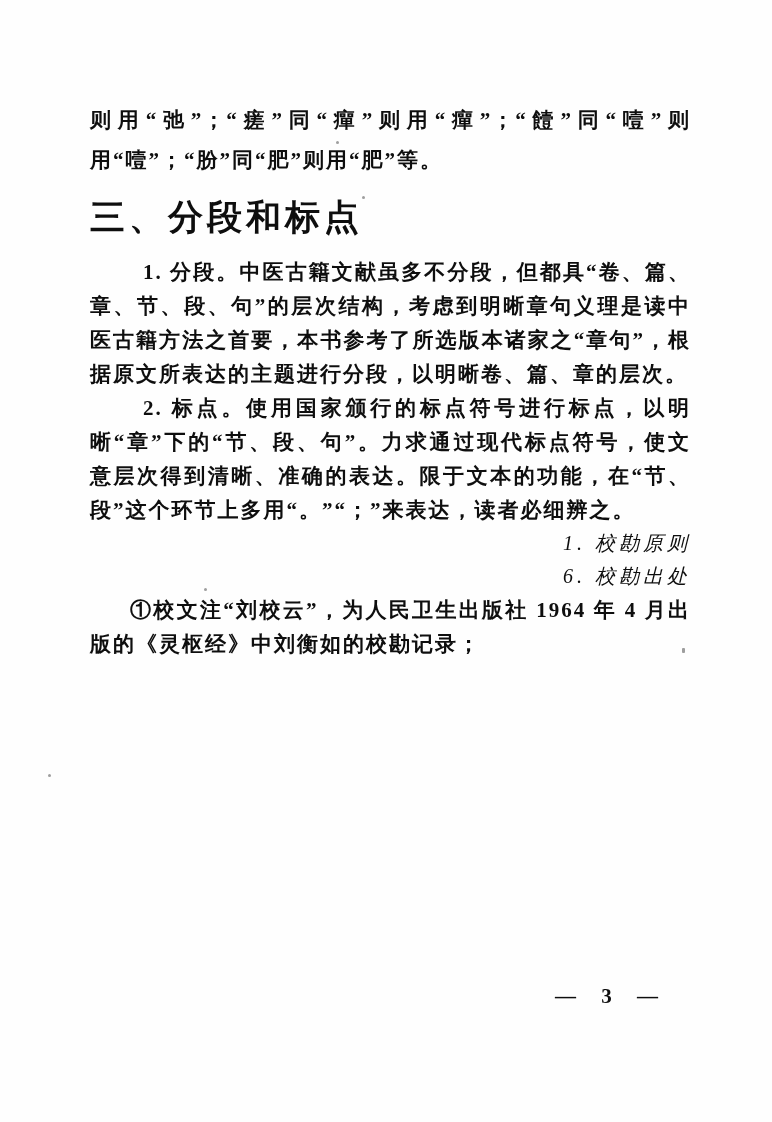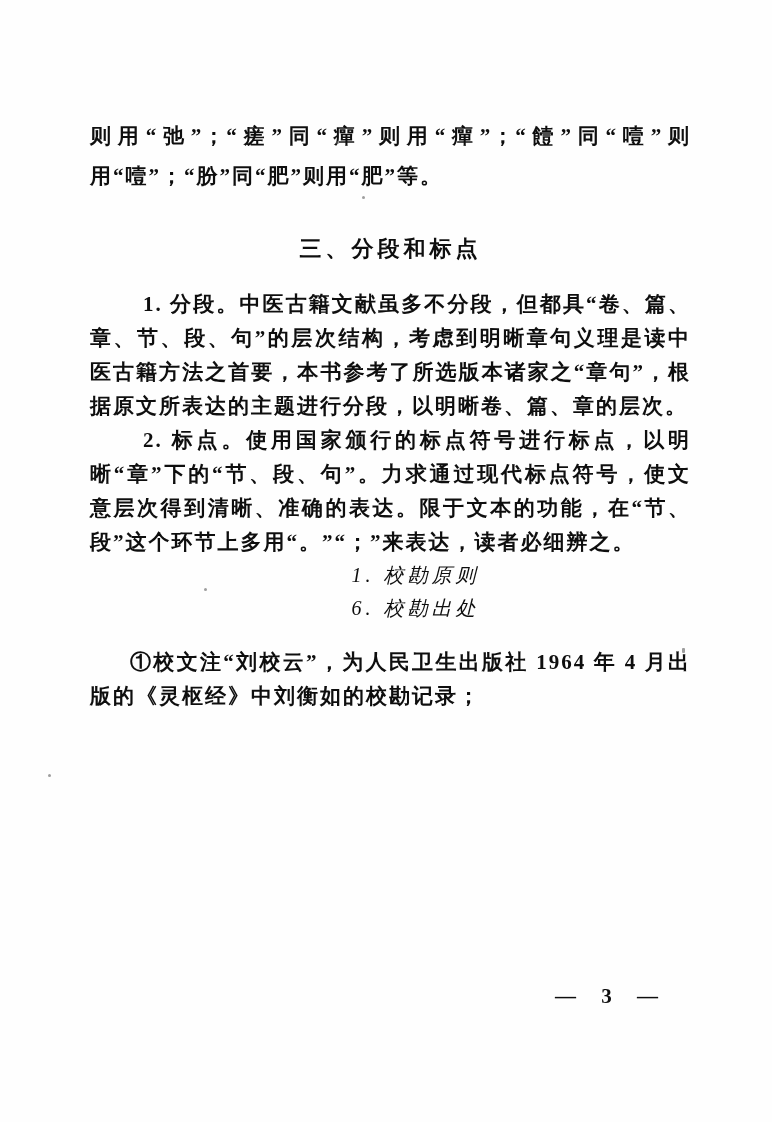--- a/index.html
+++ b/index.html
@@ -9,56 +9,56 @@
     height: 1122px;
     margin: 0 auto;
     background: #fefefe;
     color: #0e0e0e;
     font-family: "Liberation Serif", serif;
     overflow: hidden;
   }
   .content {
     position: absolute;
     left: 90px;
-    top: 116px;
+    top: 100px;
     width: 601px;
   }
   .blk {
     margin: 0;
     text-align: justify;
     font-size: 21px;
     line-height: 34px;
     letter-spacing: 2px;
     font-weight: 600;
     word-break: break-all;
   }
   .continuation {
     line-height: 40px;
   }
   .heading {
     font-family: "Liberation Sans", sans-serif;
     font-weight: 800;
-    font-size: 22px;
+    font-size: 35px;
     line-height: 36px;
     letter-spacing: 4px;
-    text-align: center;
-    margin: 35px 0 20px 0;
+    text-align: left;
+    margin: 19px 0 20px 0;
   }
   .subheading {
     font-style: italic;
     font-weight: 500;
     font-size: 20px;
     line-height: 33px;
     letter-spacing: 4px;
-    text-align: center;
+    text-align: right;
     padding-left: 50px;
   }
   .ind-large  { text-indent: 53px; }
   .ind-small  { text-indent: 36px; }
-  .ind-medium { text-indent: 40px; margin-top: 20px; }
+  .ind-medium { text-indent: 40px; }
   .page-number {
     position: absolute;
     top: 984px;
     right: 104px;
     font-size: 21px;
     letter-spacing: 10px;
     font-weight: 600;
     white-space: nowrap;
   }
   .speck {

